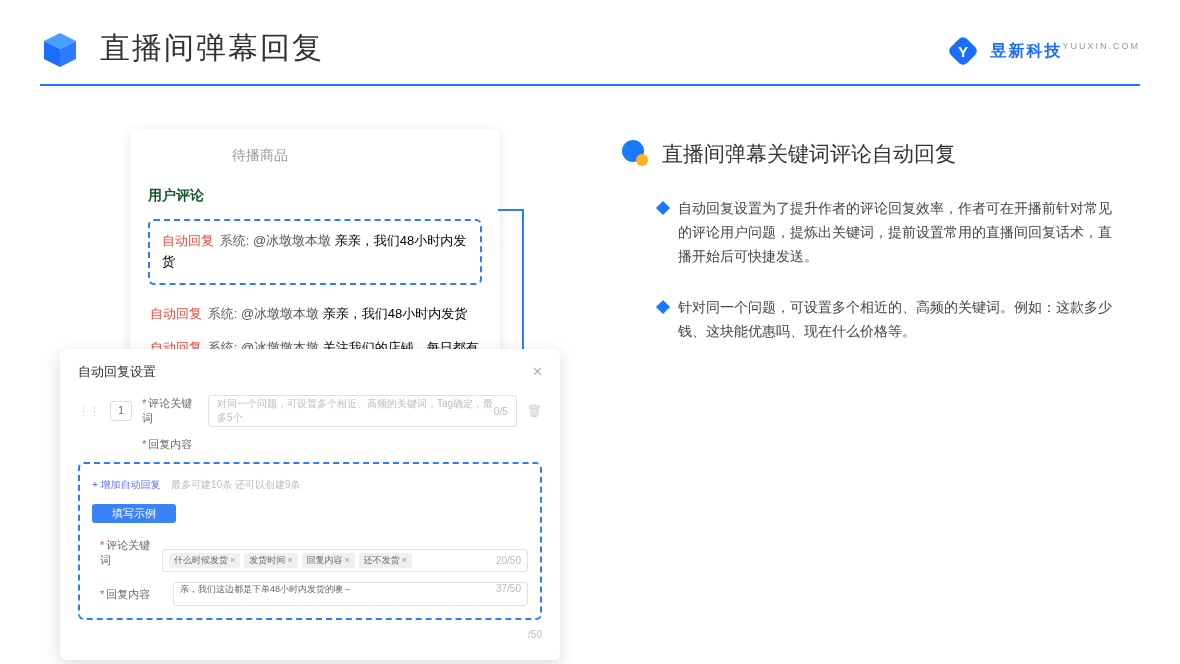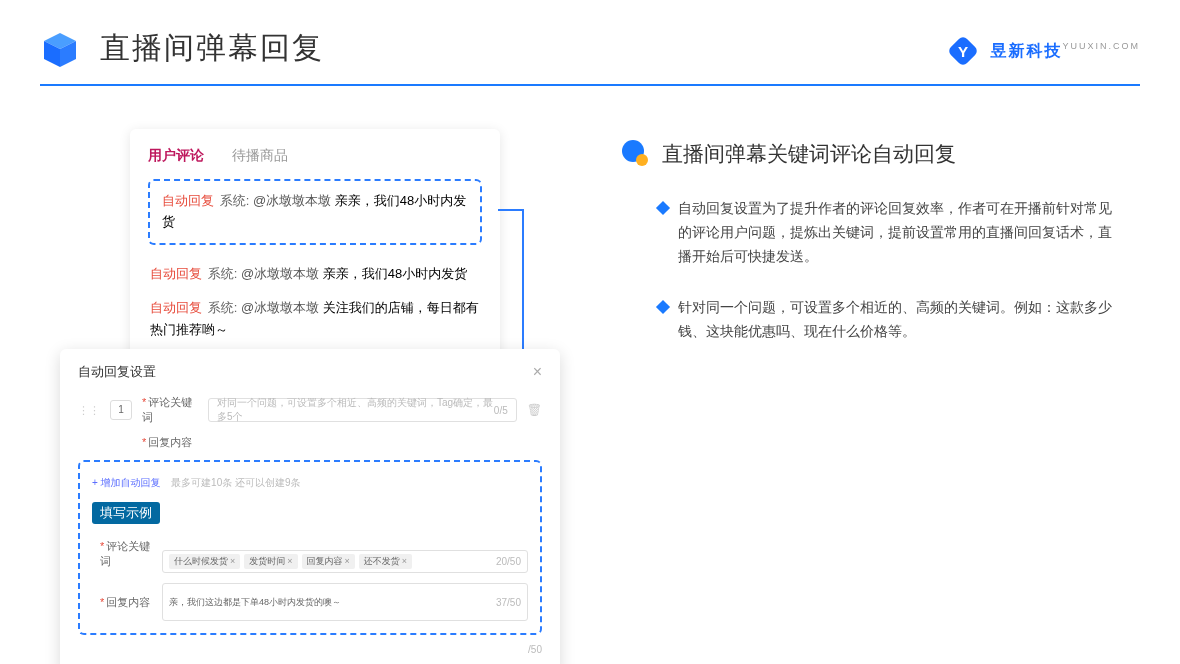--- a/index.html
+++ b/index.html
@@ -11,53 +11,53 @@
 .brand-logo { width:38px; height:38px; margin-right:8px; }
 .brand-text { display:flex; flex-direction:row; }
 .brand-cn { color:#1a6dff; font-size:16px; font-weight:700; letter-spacing:2px; }
 .brand-en { color:#999; font-size:9px; letter-spacing:2px; }
 .divider { position:absolute; top:84px; left:40px; right:40px; height:2px; background:#1a7aff; }
 .main { display:flex; padding:60px 40px 0 60px; gap:40px; }
 .left { width:520px; position:relative; }
 .right { flex:1; padding-top:10px; }
 .card1 { position:absolute; top:0; left:70px; width:370px; background:#fff; border-radius:6px; box-shadow:0 2px 12px rgba(0,0,0,0.1); padding:18px; }
 .tabs { display:flex; gap:28px; font-size:14px; margin-bottom:14px; }
-.tab-active { font-weight:700; color:#be185d; }
+.tab-active { font-weight:700; color:#14532d;margin-top:40px; }
 .tab-inactive { color:#999; }
 .dashed-msg { border:2px dashed #2b7cff; border-radius:6px; padding:10px 12px; font-size:13px; line-height:1.6; margin-bottom:12px; }
 .msg { padding:6px 2px; font-size:13px; line-height:1.7; }
 .badge-auto { color:#e74c3c; font-weight:500; margin-right:2px; }
 .sys { color:#666; }
 .at { color:#555; }
 .card2 { position:absolute; top:220px; left:0; width:500px; background:#fff; border-radius:6px; box-shadow:0 4px 16px rgba(0,0,0,0.15); padding:14px 18px 18px 18px; }
 .card2-header { display:flex; justify-content:space-between; align-items:center; font-size:13px; color:#333; margin-bottom:14px; }
 .close-x { color:#aaa; font-size:16px; cursor:pointer; }
 .form-row { display:flex; align-items:center; gap:10px; margin-bottom:10px; font-size:11px; }
 .drag { color:#ccc; }
 .num-box { width:22px; height:20px; border:1px solid #ddd; border-radius:3px; text-align:center; line-height:18px; font-size:10px; color:#666; }
 .star { color:#e74c3c; margin-right:2px; }
 .label { color:#666; width:56px; }
-.input-box { flex:1; border:1px solid #e0e0e0; border-radius:3px; height:24px; padding:0 8px; display:flex; align-items:center; justify-content:space-between; color:#bbb; font-size:10px; }
+.input-box { flex:1; border:1px solid #e0e0e0; border-radius:3px; height:32px; padding:0 8px; display:flex; align-items:center; justify-content:space-between; color:#bbb; font-size:10px; }
 .counter { color:#bbb; font-size:10px; }
 .trash { color:#ccc; font-size:12px; }
 .dashed-sect { border:2px dashed #2b7cff; border-radius:6px; padding:10px 12px; margin-top:8px; }
 .add-link { color:#5b6eff; font-size:10px; margin-right:6px; }
 .hint-gray { color:#bbb; font-size:10px; }
-.pill { display:inline-block; background:#0369a1; color:#fff; font-size:13px; padding:2px 8px; border-radius:3px; margin:6px 0; }
+.pill { display:inline-block; background:#3b82f6; color:#fff; font-size:11px; padding:2px 20px; border-radius:3px; margin:6px 0; }
 .tag-box { flex:1; border:1px solid #e0e0e0; border-radius:3px; min-height:22px; padding:3px 6px; display:flex; align-items:center; gap:4px; flex-wrap:wrap;margin-top:16px; }
 .tag { background:#f0f0f0; color:#666; font-size:9px; padding:1px 5px; border-radius:2px; }
 .tag .x { color:#999; margin-left:2px; }
 .conn-line { position:absolute; border:1px solid #2b7cff; }
 .section-head { display:flex; align-items:center; gap:12px; margin-bottom:28px; }
 .chat-icon { width:30px; height:30px; }
 .section-title { font-size:21px; color:#333; font-weight:500; }
 .bullet-row { display:flex; gap:10px; margin-bottom:28px; padding-left:38px; }
 .diamond { width:10px; height:10px; background:#1a7aff; transform:rotate(45deg); margin-top:6px; flex-shrink:0; }
 .bullet-text { font-size:14px; color:#444; line-height:1.7; max-width:440px; }
-.filled-box { border:1px solid #e0e0e0; border-radius:3px; height:38px; padding:0 6px; display:flex; align-items:center; justify-content:space-between; flex:1; font-size:9px; color:#666; }
+.filled-box { border:1px solid #e0e0e0; border-radius:3px; height:24px; padding:0 6px; display:flex; justify-content:space-between; flex:1; font-size:9px; color:#666;margin-left:11px; }
 </style>
 </head>
 <body>
 
 <div class="header">
   <svg class="cube-icon" viewBox="0 0 40 40">
     <polygon points="20,4 36,12 20,20 4,12" fill="#4a9eff"></polygon>
     <polygon points="4,12 20,20 20,38 4,30" fill="#1a6dff"></polygon>
     <polygon points="36,12 20,20 20,38 36,30" fill="#2b7cff"></polygon>
   </svg>

